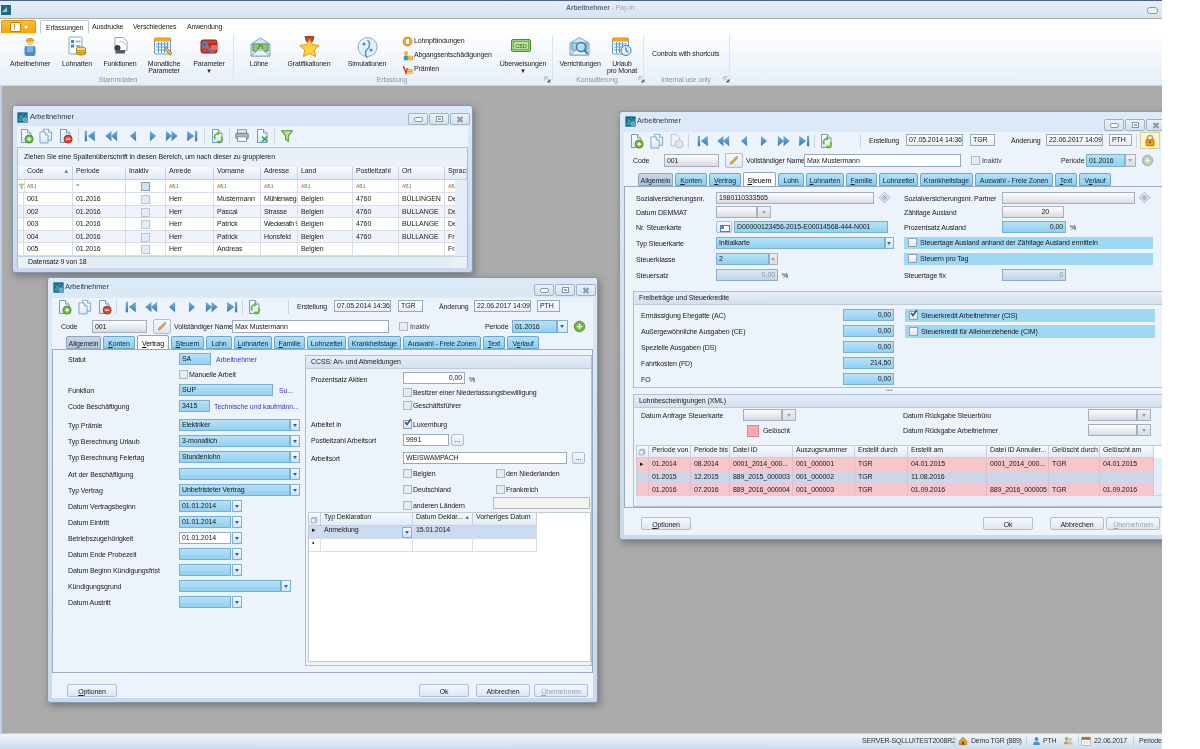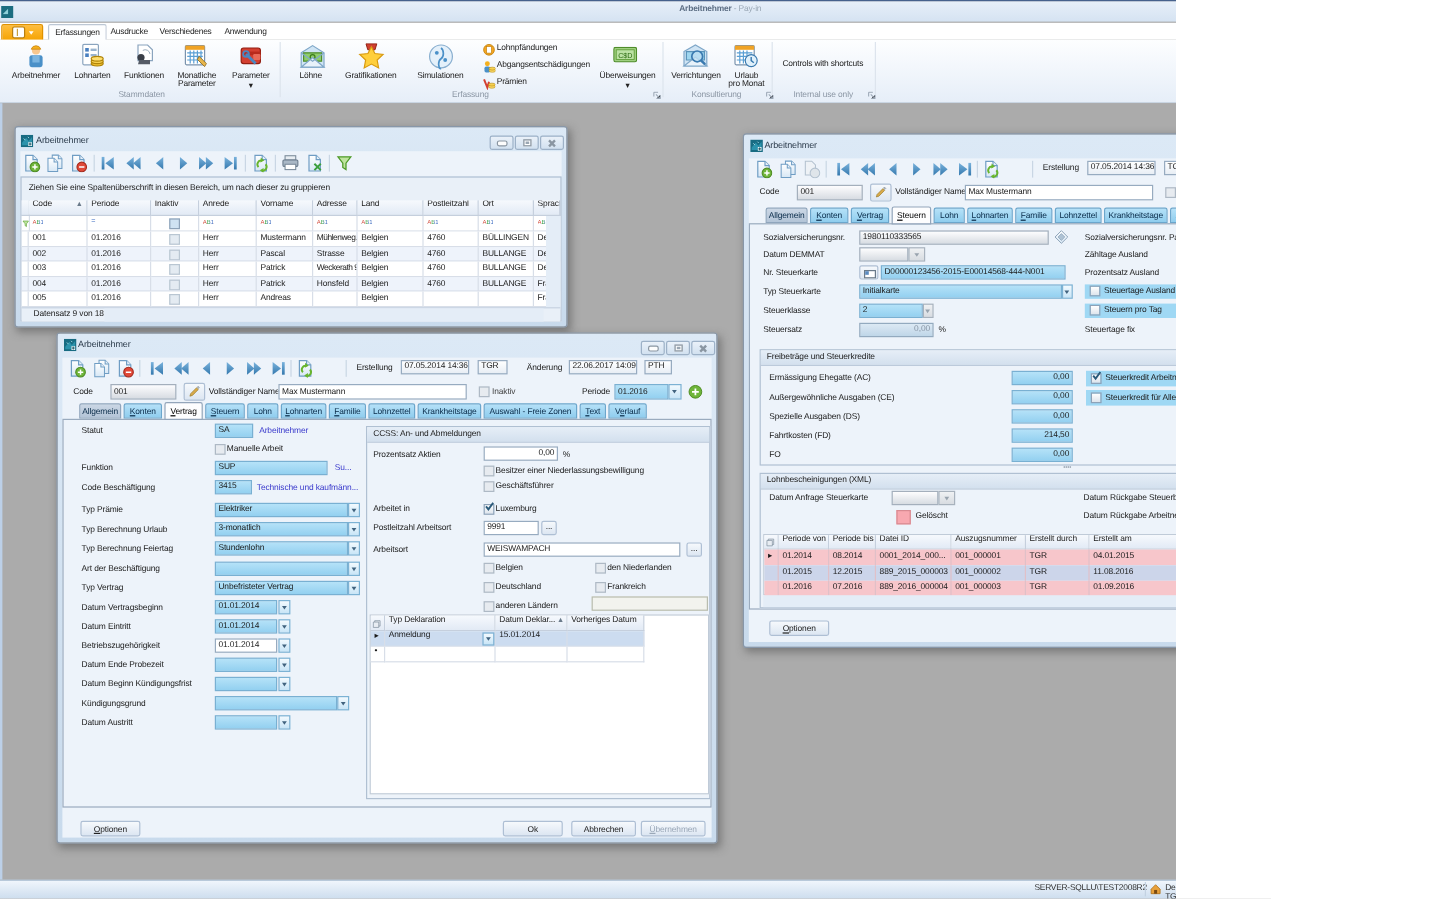--- a/index.html
+++ b/index.html
@@ -1,16 +1,16 @@
 <!DOCTYPE html>
 <html><head>
 <meta charset="utf-8">
 <style>
 html,body{margin:0;padding:0;}
-#app{position:relative;width:980px;height:749px;overflow:hidden;background:#ababab;
+#app{position:relative;width:1162px;height:749px;overflow:hidden;background:#ababab;
   font-family:"Liberation Sans",sans-serif;font-size:7px;letter-spacing:-0.1px;color:#1a1a1a;}
 .ab{position:absolute;}
 
 #titlebar{left:0;top:1px;width:1200px;height:17px;background:linear-gradient(#e7eff9,#d5e3f2);}
 #topline{left:0;top:0;width:1200px;height:1px;background:#46618c;}
 #tabrow{left:0;top:19px;width:1200px;height:14px;background:#ffffff;}
 #ribbon{left:0;top:33px;width:1200px;height:53px;background:linear-gradient(#fdfeff,#e6eef8);border-bottom:1px solid #c9d5e2;box-sizing:border-box;}
 .rtab{top:19.5px;height:13px;line-height:13px;padding:0 5px;color:#262626;font-size:7px;letter-spacing:-0.2px;}
 .rtab.sel{border:1px solid #bcc7d4;border-bottom:none;background:#fdfeff;border-radius:2px 2px 0 0;}
 .gcap{color:#8b96a4;font-size:7px;text-align:center;top:76px;letter-spacing:-0.1px;}

